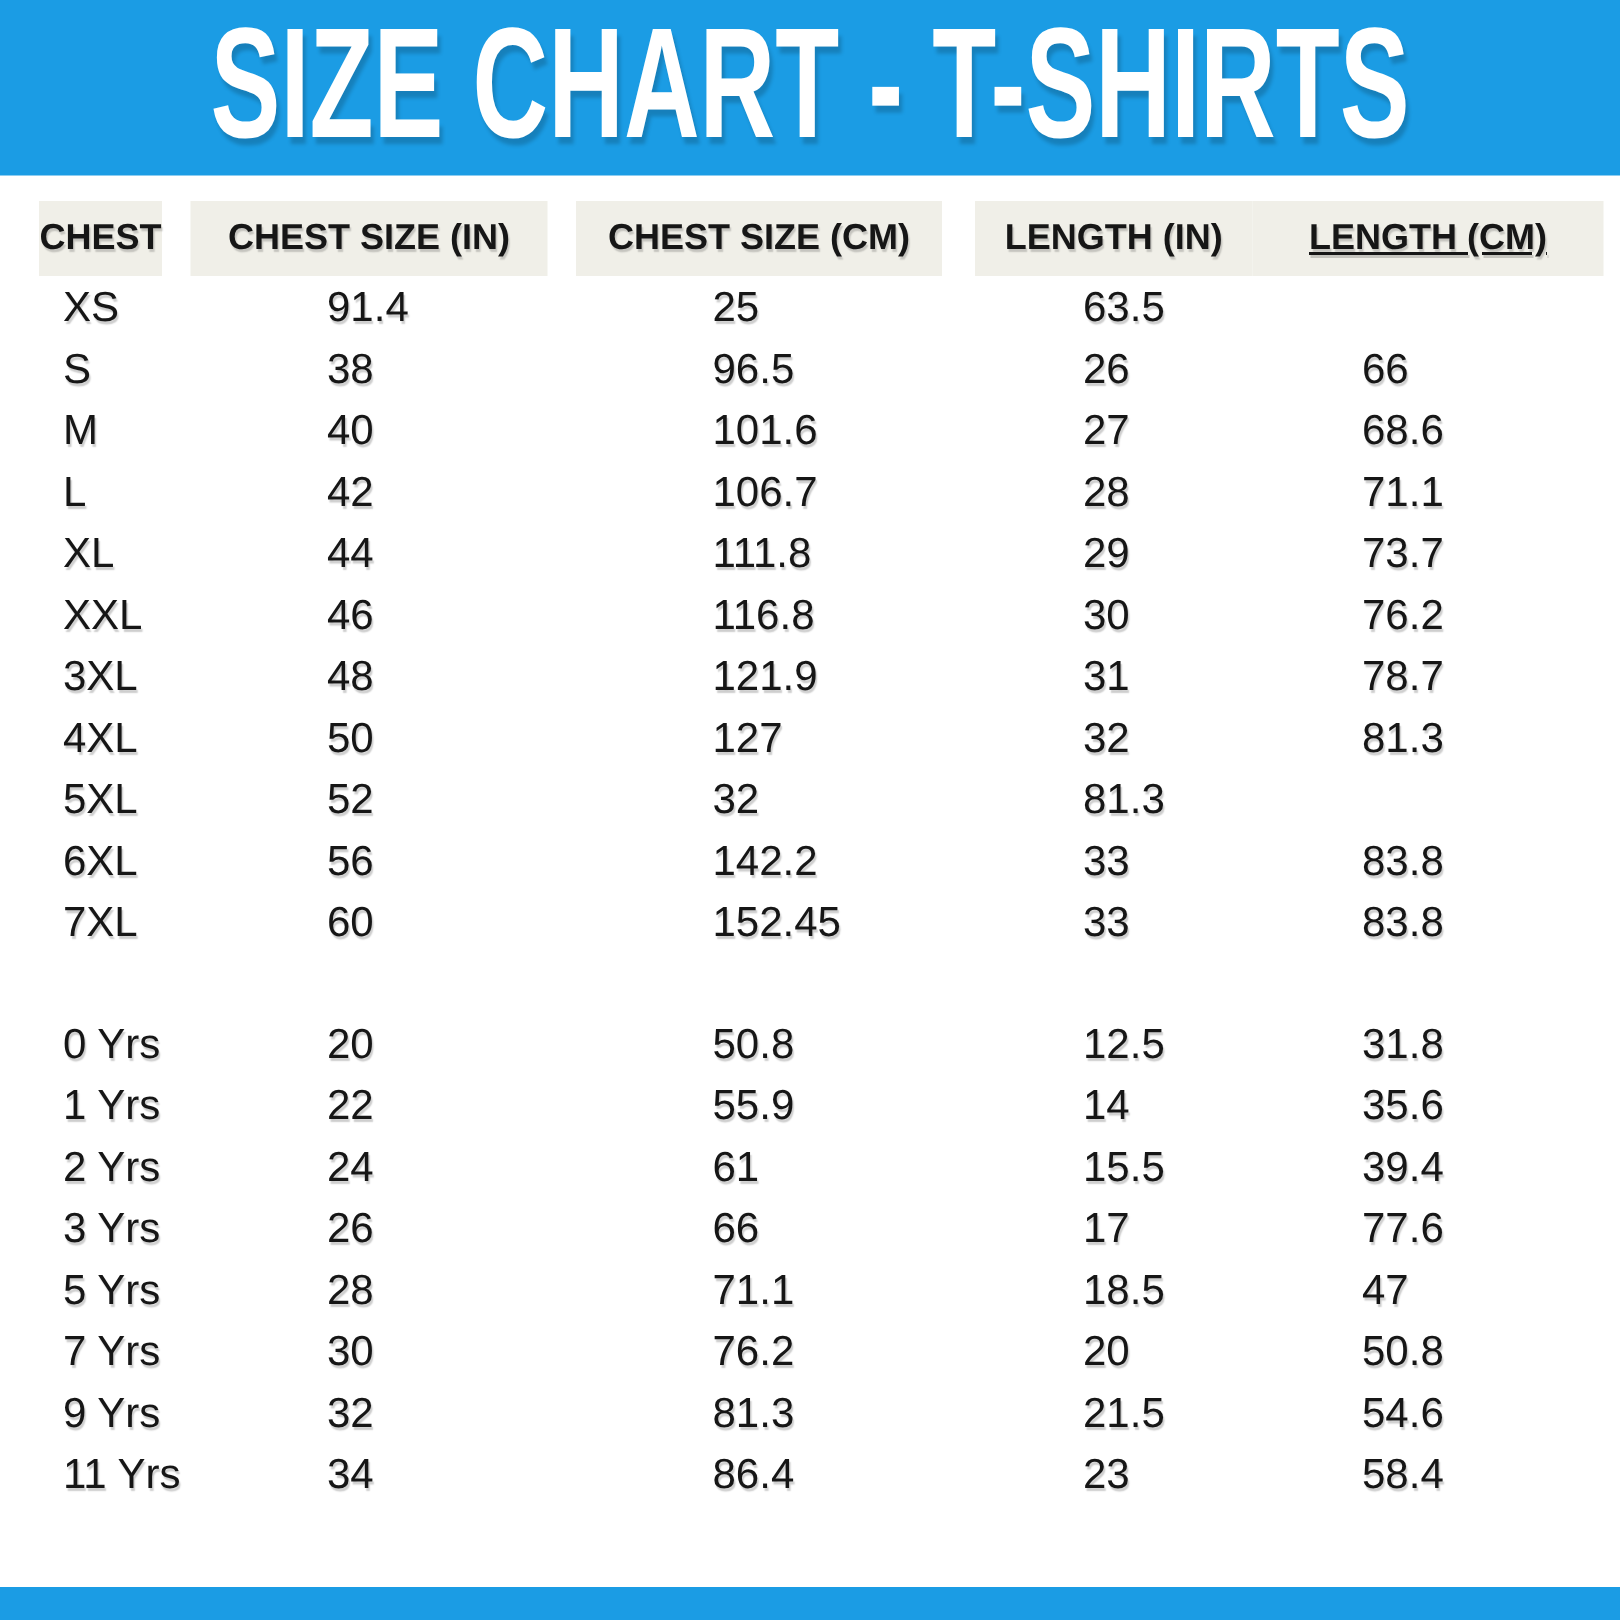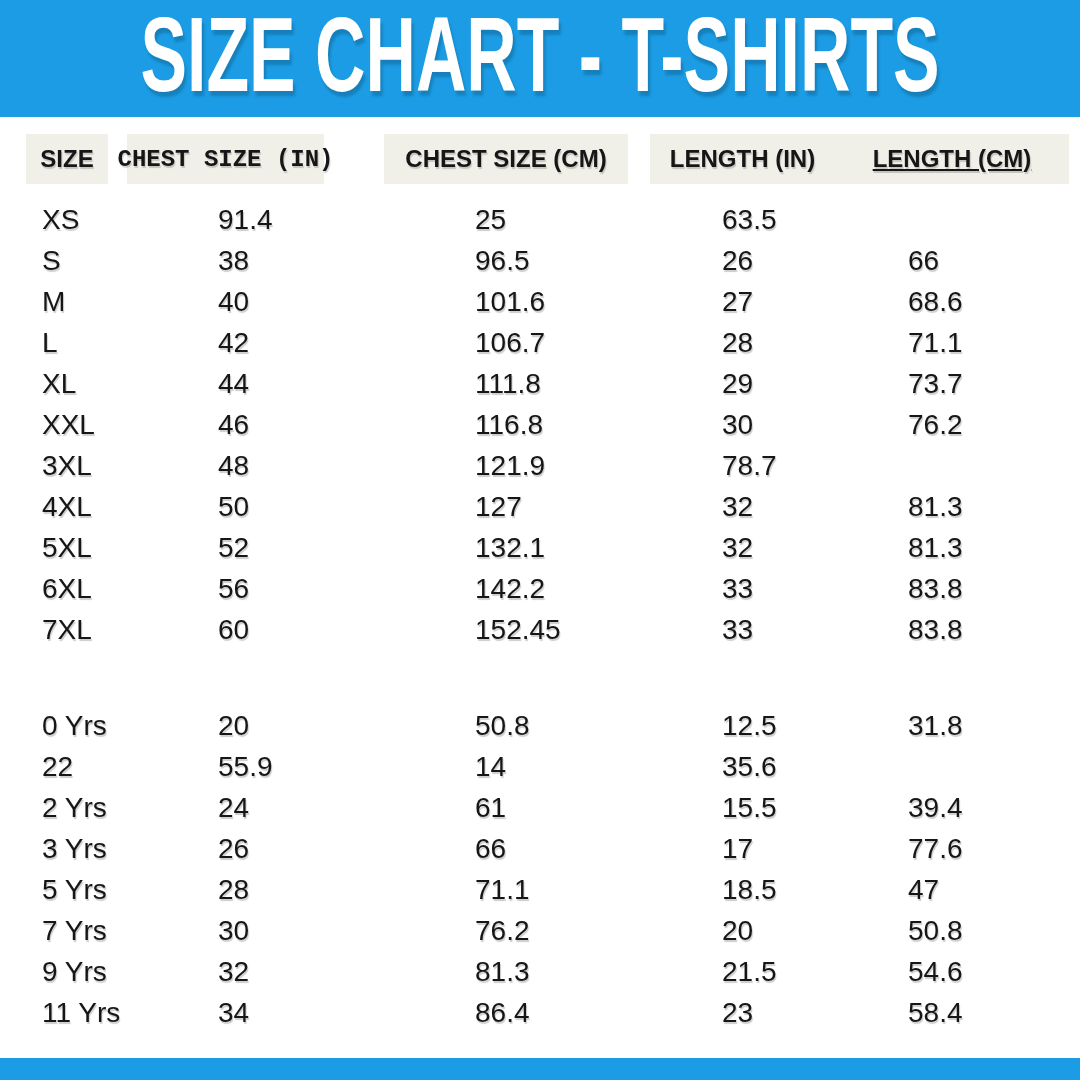--- a/index.html
+++ b/index.html
@@ -47,27 +47,27 @@
     align-items: center;
     justify-content: center;
     font-weight: 700;
     font-size: 24px;
     color: var(--text, #161616);
     letter-spacing: 0px;
     white-space: nowrap;
     text-shadow: 1px 2px 1px rgba(0,0,0,0.18);
   }
   .th1 { left: 26px;  width: 82px; }
-  .th2 { left: 127px; width: 197px; font-family: Liberation Mono, monospace; }
+  .th2 { left: 127px; width: 238px; }
   .th3 { left: 384px; width: 244px; }
   .th4 { left: 650px; width: 185px; }
   .th5 { left: 835px; width: 234px; text-decoration: underline; }
 
   
-  .tbody { margin-top: 15px; }
+  .tbody { margin-top: 0; }
   .row {
     display: grid;
     grid-template-columns: 176px 257px 247px 186px 157px;
     padding-left: 42px;
     height: 41px;
     align-items: center;
   }
   .cell {
     font-size: 28px;
     color: var(--text, #161616);
@@ -92,21 +92,21 @@
 <body>
 
 <div class="page" style="--accent: #1b9ce4; --header-bg: #f0efe8; --text: #161616; --page-bg: #ffffff;">
 
   <header class="banner">
     <h1>SIZE CHART - T-SHIRTS</h1>
   </header>
 
   <div>
     <div class="thead">
-      <div class="th th1">SIZE</div>
+      <div class="th th1">CHEST</div>
       <div class="th th2">CHEST SIZE (IN)</div>
       <div class="th th4">LENGTH (IN)</div>
       <div class="th th3">CHEST SIZE (CM)</div>
       <div class="th th5">LENGTH (CM)</div>
     </div>
 
     <div class="tbody" id="adult-rows">
         <div class="row">
           <span class="cell">XS</span>
           <span class="cell">91.4</span>
@@ -145,33 +145,33 @@
           <span class="cell">XXL</span>
           <span class="cell">46</span>
           <span class="cell">116.8</span>
           <span class="cell">30</span>
           <span class="cell">76.2</span>
         </div>
         <div class="row">
           <span class="cell">3XL</span>
           <span class="cell">48</span>
           <span class="cell">121.9</span>
+          <span class="cell">31</span>
           <span class="cell">78.7</span>
         </div>
         <div class="row">
           <span class="cell">4XL</span>
           <span class="cell">50</span>
           <span class="cell">127</span>
           <span class="cell">32</span>
           <span class="cell">81.3</span>
         </div>
         <div class="row">
           <span class="cell">5XL</span>
           <span class="cell">52</span>
-          <span class="cell">132.1</span>
           <span class="cell">32</span>
           <span class="cell">81.3</span>
         </div>
         <div class="row">
           <span class="cell">6XL</span>
           <span class="cell">56</span>
           <span class="cell">142.2</span>
           <span class="cell">33</span>
           <span class="cell">83.8</span>
         </div>
@@ -188,20 +188,21 @@
 
     <div class="tbody" id="kids-rows">
         <div class="row">
           <span class="cell">0 Yrs</span>
           <span class="cell">20</span>
           <span class="cell">50.8</span>
           <span class="cell">12.5</span>
           <span class="cell">31.8</span>
         </div>
         <div class="row">
+          <span class="cell">1 Yrs</span>
           <span class="cell">22</span>
           <span class="cell">55.9</span>
           <span class="cell">14</span>
           <span class="cell">35.6</span>
         </div>
         <div class="row">
           <span class="cell">2 Yrs</span>
           <span class="cell">24</span>
           <span class="cell">61</span>
           <span class="cell">15.5</span>

